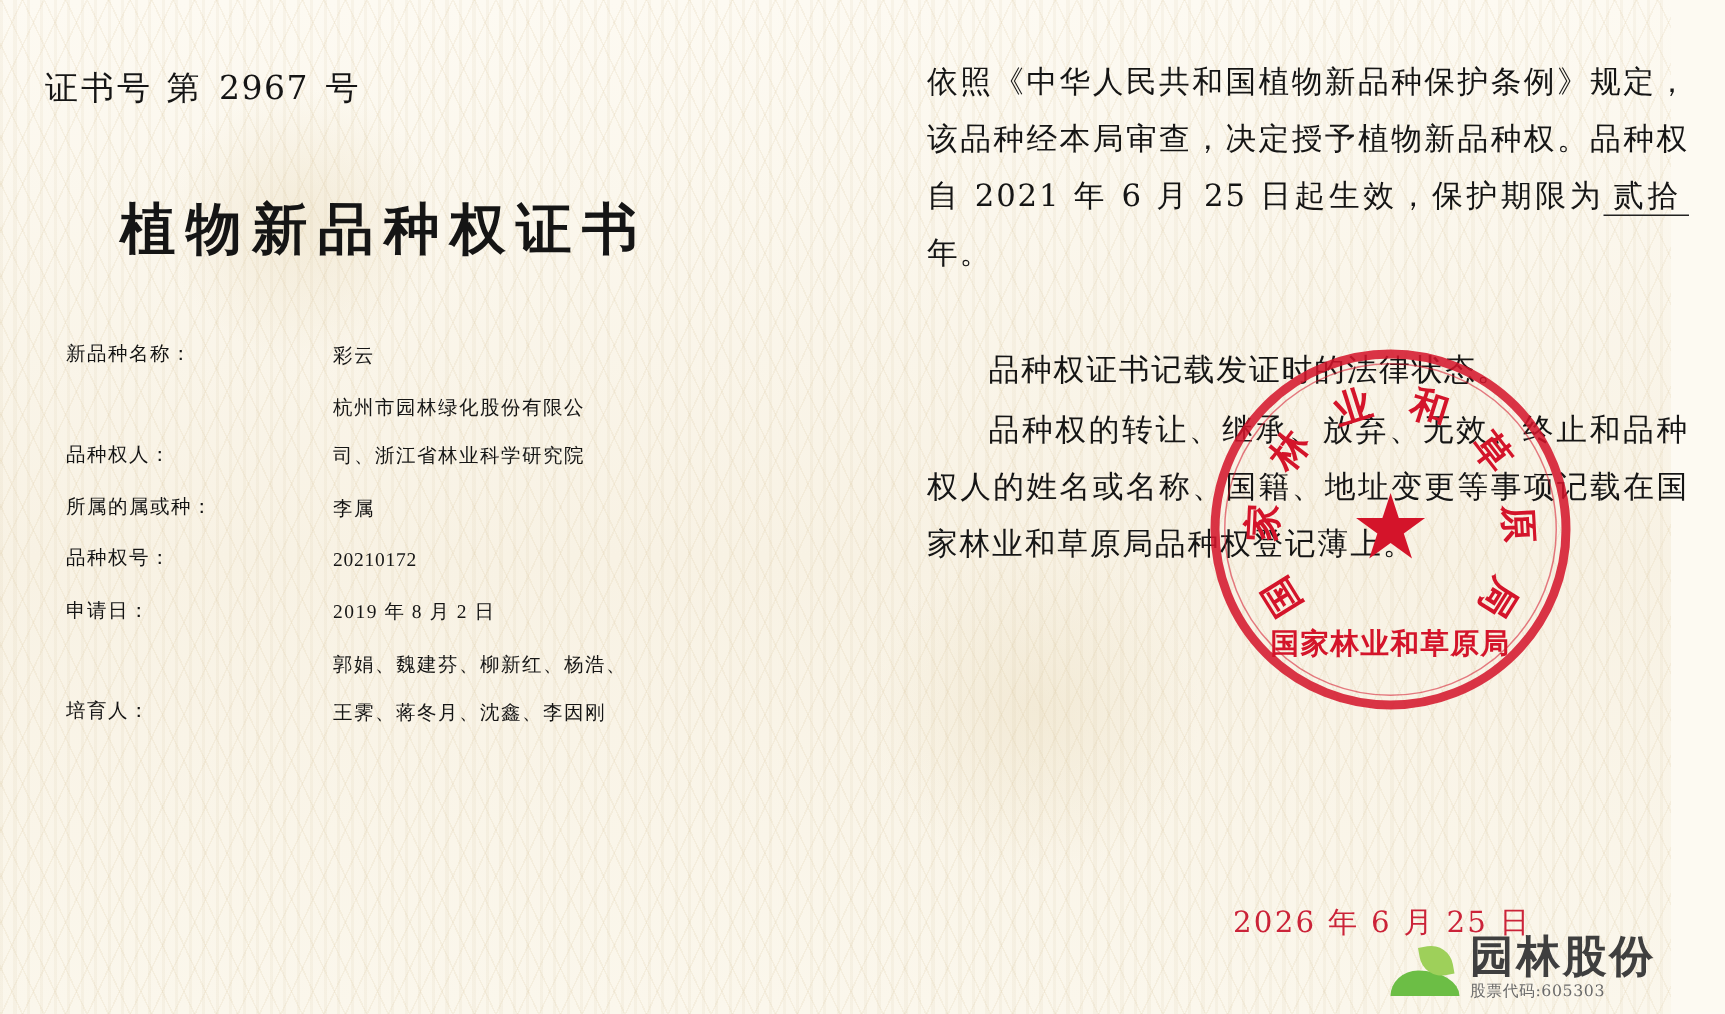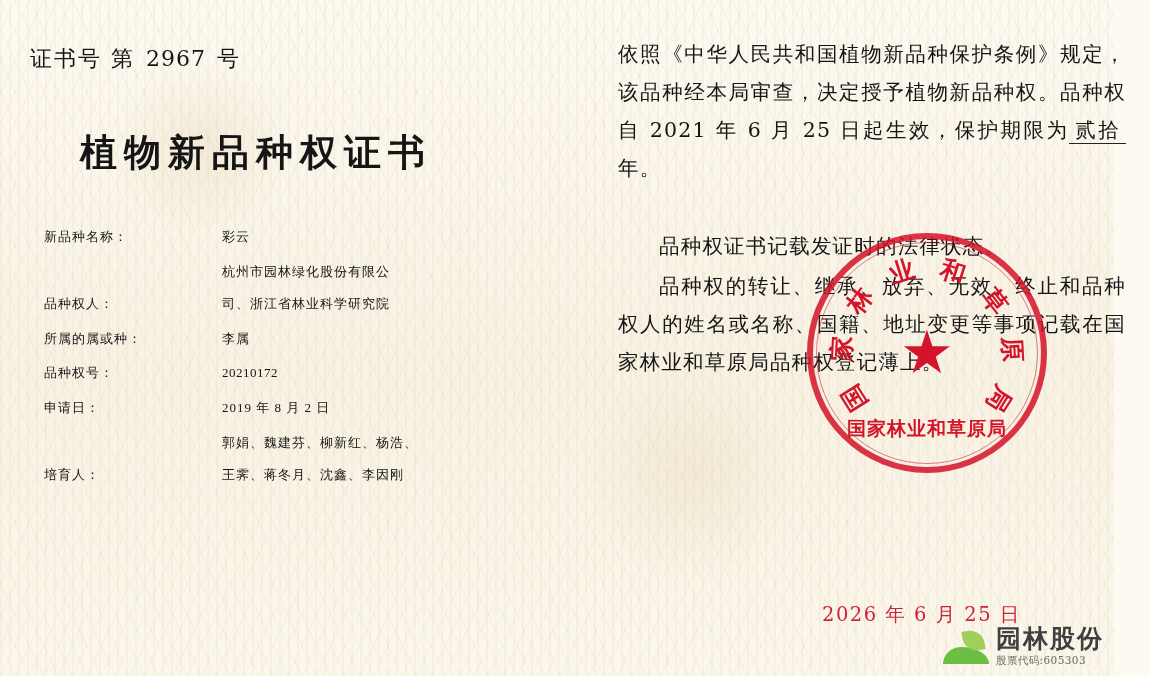--- a/index.html
+++ b/index.html
@@ -211,21 +211,21 @@
   }
   .logo-mark .leaf {
     position: absolute;
     top: 4px; right: 5px;
     width: 21px; height: 21px;
     background: #9ed05a;
     border-radius: 0 70% 0 70%;
     transform: rotate(-10deg);
   }
   .logo-text-main {
-    font-size: 25px;
+    font-size: 29px;
     font-weight: bold;
     color: #3f3f3f;
     letter-spacing: 2px;
     line-height: 1.05;
   }
   .logo-text-sub {
     font-size: 10.5px;
     color: #6a6a6a;
     letter-spacing: 0.4px;
     margin-top: 2px;

